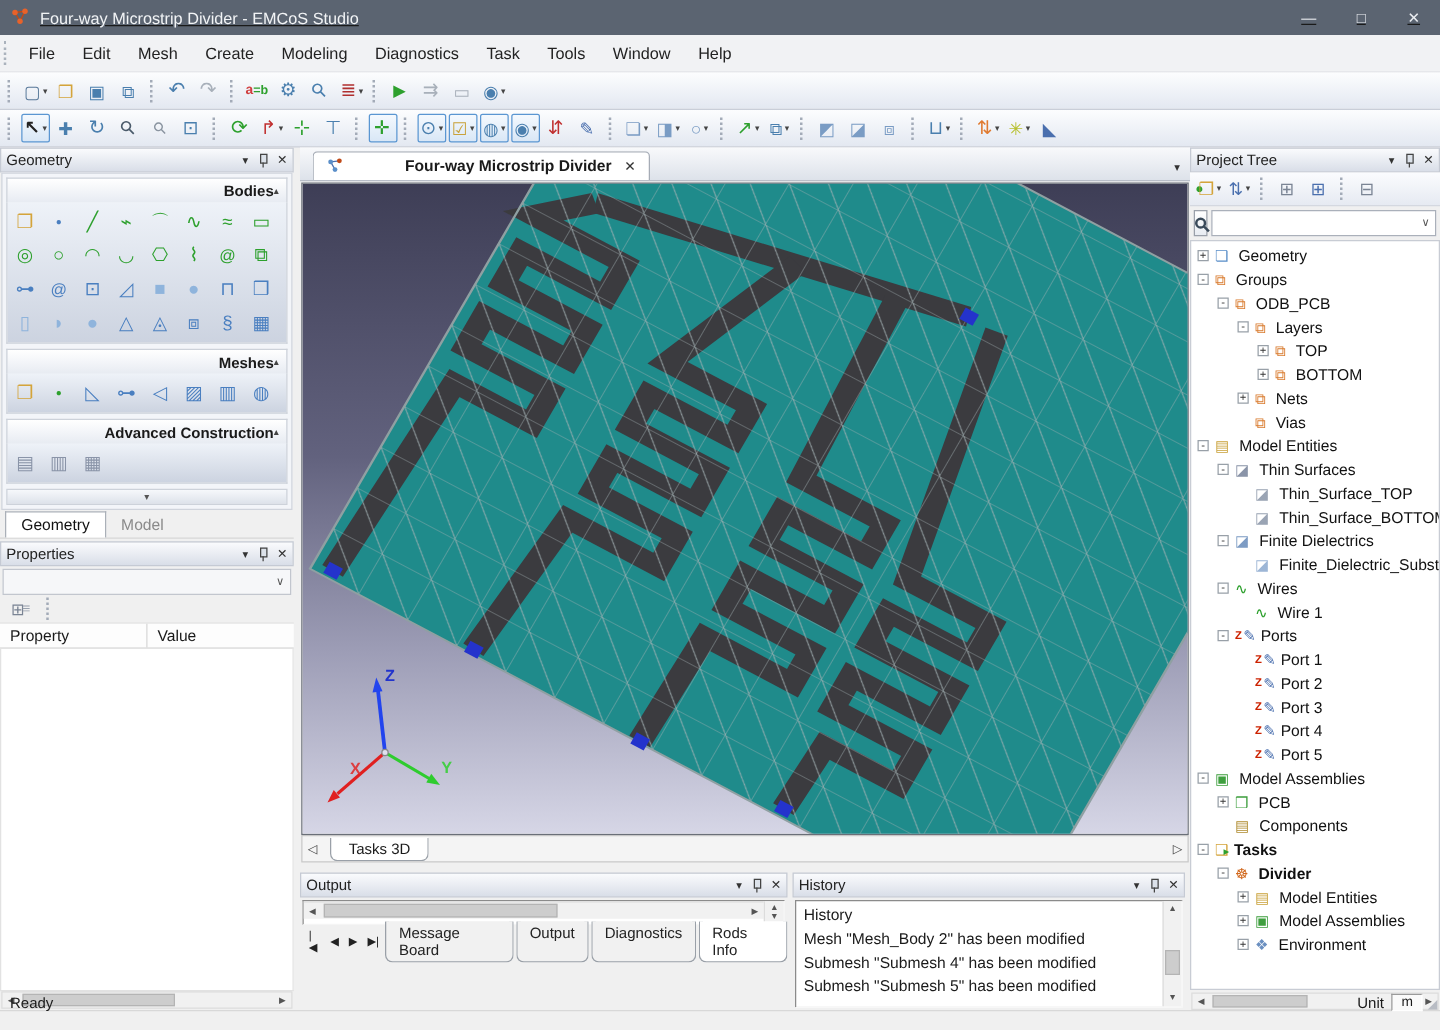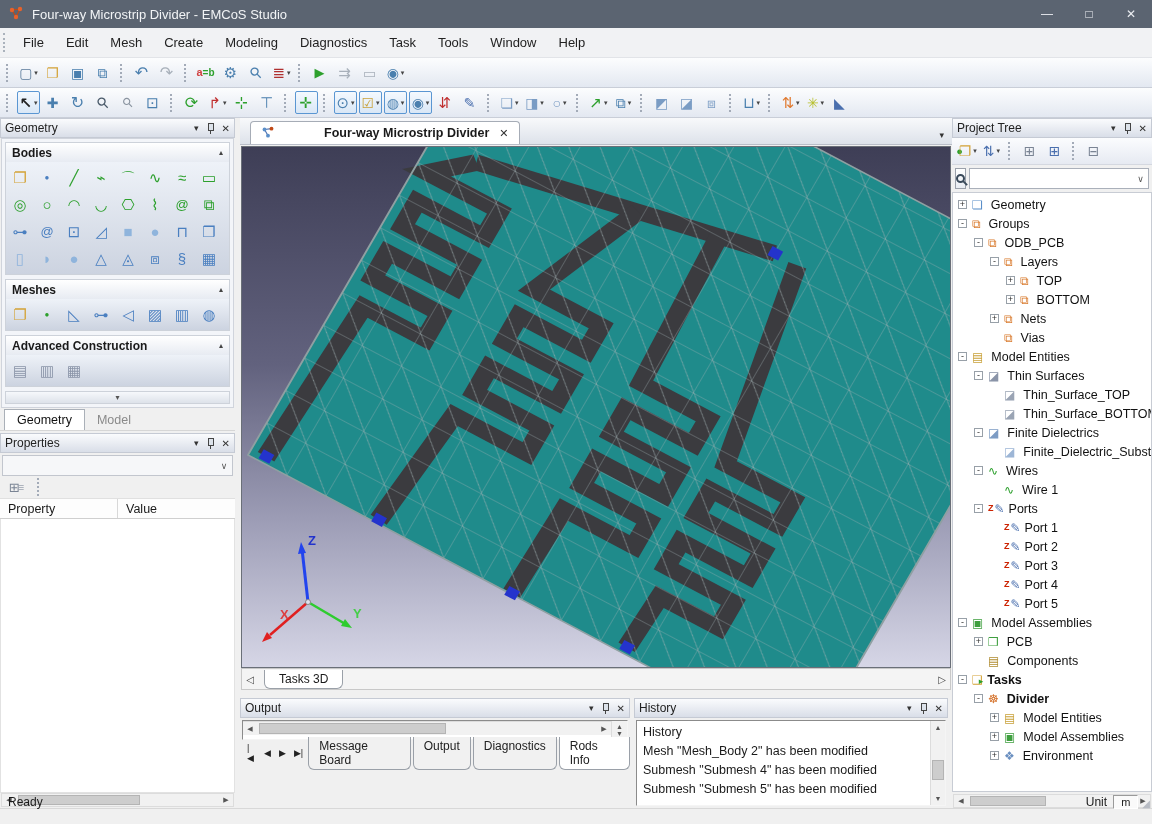--- a/index.html
+++ b/index.html
@@ -2,21 +2,21 @@
 <html><head>
 <meta charset="utf-8">
 <style>
   * { box-sizing: border-box; margin:0; padding:0; }
   html,body { width:1152px; height:824px; overflow:hidden; background:#f0f0f0;
     font-family:"Liberation Sans","DejaVu Sans",sans-serif; font-size:12px; color:#1a1a1a; }
   #app { position:relative; width:1152px; height:824px; }
 
   
   #titlebar { position:absolute; left:0; top:0; width:1152px; height:28px; background:#5b6471;
-    display:flex; align-items:center; padding-left:8px; }
+    display:flex; align-items:center; padding-left:8px;text-decoration:underline; }
   #titlebar .ttl { color:#f2f4f6; font-size:13px; margin-left:8px; flex:1; }
   .wbtn { width:42px; height:28px; display:flex; align-items:center; justify-content:center;
     color:#eceef2; font-size:12px; }
   
   #menubar { position:absolute; left:0; top:28px; width:1152px; height:30px; background:#f1f2f4;
     border-bottom:1px solid #e2e4e8; display:flex; align-items:stretch; }
   .mgrip { width:6px; margin:5px 3px; border-left:2px dotted #aab2bc; }
   .mitem { display:flex; align-items:center; padding:0 11px; font-size:13px; color:#222; }
   
   .toolbar { position:absolute; left:0; width:1152px; height:30px;
@@ -39,21 +39,21 @@
   .pin::before { content:""; position:absolute; left:2px; top:0; width:4px; height:6px;
     border:1px solid #444; background:#dce2ea; }
   .pin::after { content:""; position:absolute; left:4px; top:7px; width:1px; height:4px; background:#444; }
   .sunken { border:1px solid; border-color:#8b8b8b #f5f5f5 #f5f5f5 #8b8b8b; background:#fff; }
   
   #leftpanel { position:absolute; left:0; top:118px; width:235px; height:690px; background:#f0f0f0;
     display:flex; flex-direction:column; }
   #palette { background:#f3f5f9; border:1px solid #d0d4dc; margin:0 1px; padding:3px 3px 0 3px; }
   .sechdr { height:20px; background:linear-gradient(#ffffff,#e7ebf2); border:1px solid #cdd2da;
     border-bottom:0; display:flex; align-items:center; padding:0 6px; }
-  .sechdr b { flex:1; font-size:12px; }
+  .sechdr b { flex:1; font-size:12px;text-align:right; }
   .sechdr .col { font-size:8px; color:#444; }
   .pal-grid { display:grid; grid-template-columns:repeat(8,27px); background:linear-gradient(#eef2f8,#ccd3e0);
     border:1px solid #cdd2da; border-top:0; padding:2px 1px; margin-bottom:4px; }
   .pic { width:26px; height:27px; display:flex; align-items:center; justify-content:center;
     font-size:15px; line-height:1; }
   .collapse-strip { height:13px; background:linear-gradient(#f6f8fb,#dde2ea); border:1px solid #cdd2da;
     display:flex; align-items:center; justify-content:center; font-size:8px; color:#555; margin-bottom:3px; }
   #ltabs { height:23px; display:flex; align-items:flex-end; padding-left:4px; background:#f0f0f0;
     border-bottom:1px solid #d6d6d6; }
   .ltab { padding:3px 12px; font-size:12.5px; color:#8a8a8a; }

